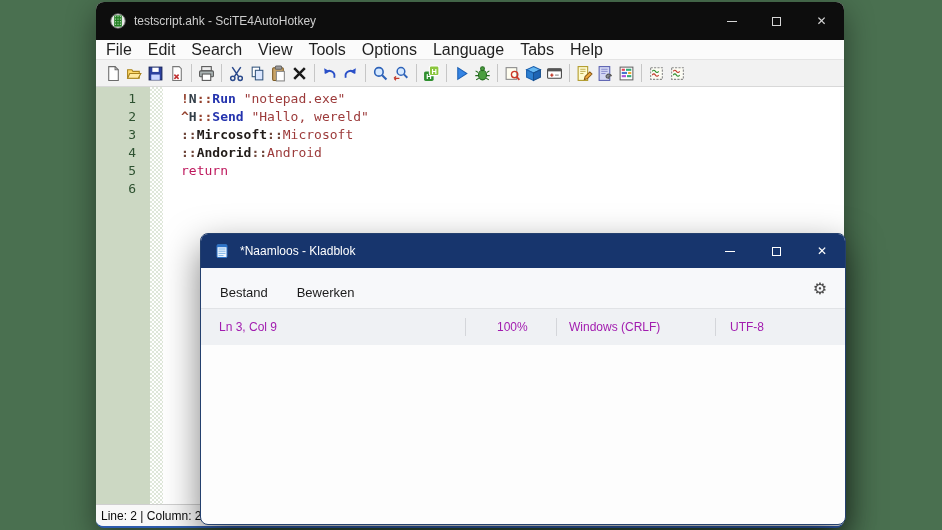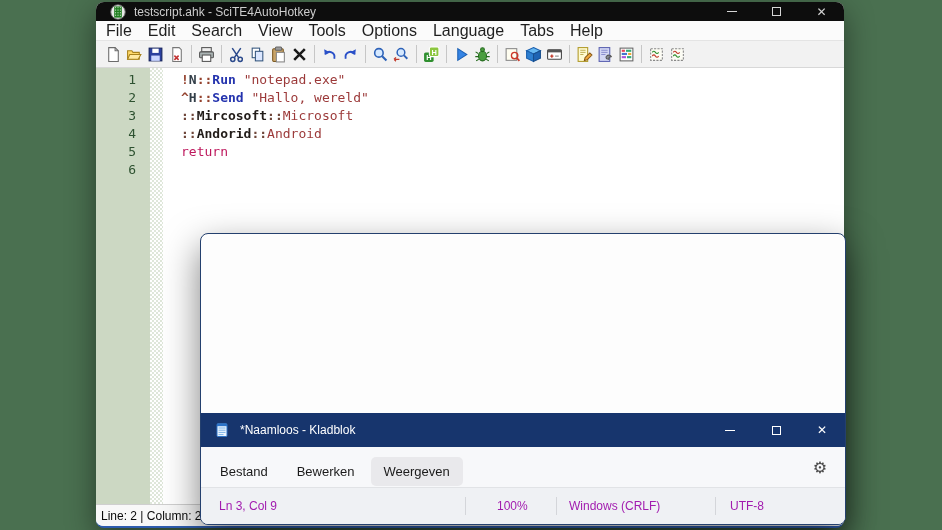--- a/index.html
+++ b/index.html
@@ -5,21 +5,21 @@
   * { margin:0; padding:0; box-sizing:border-box; }
   html,body { width:942px; height:530px; overflow:hidden; }
   body { font-family:"Liberation Sans", sans-serif; }
   #desktop { position:relative; width:942px; height:530px; background:#4a7050; overflow:hidden; }
 
   
   #scite { position:absolute; left:96px; top:2px; width:748px; height:526px;
            border-radius:8px; overflow:hidden; display:flex; flex-direction:column;
            box-shadow:0 10px 30px rgba(0,0,0,.45); background:#fff;
            border-bottom:2px solid #2e5cae; }
-  .sc-titlebar { height:19px; background:#0d0d0d; display:flex; align-items:center;
+  .sc-titlebar { height:38px; background:#0d0d0d; display:flex; align-items:center;
                  color:#cdcdcd; font-size:12px; flex:0 0 auto; }
   .sc-titlebar .app-icon { margin:0 8px 0 14px; display:flex; }
   .win-controls { margin-left:auto; display:flex; height:100%; }
   .win-btn { width:45px; height:100%; display:flex; align-items:center; justify-content:center; color:#d6d6d6; }
   .glyph-min { display:block; width:10px; height:1px; background:currentColor; }
   .glyph-max { display:block; width:9px; height:9px; border:1px solid currentColor; }
   .glyph-close { font-size:12px; line-height:1; }
   .sc-menubar { height:20px; background:#fbfbfb; border-bottom:1px solid #e4e4e4;
                 display:flex; align-items:center; font-size:16px; color:#1f1f1f;
                 padding-left:2px; flex:0 0 auto; }
@@ -49,21 +49,21 @@
   .seg-name { color:#221c19; font-weight:bold; }
   .seg-exp  { color:#9c3a3a; }
   .seg-kw   { color:#be185d; font-weight:normal;margin-top:44px; }
   .sc-statusbar { height:22px; background:#f8f8f8; border-top:1px solid #cfcfcf;
                   display:flex; align-items:center; font-size:12px; color:#0a0a0a;
                   padding-left:5px; flex:0 0 auto; }
 
   
   #notepad { position:absolute; left:200px; top:233px; width:646px; height:292px;
              border-radius:8px; overflow:hidden; display:flex; flex-direction:column;
-             border:1px solid #24406e; box-shadow:0 14px 36px rgba(0,0,0,.5); background:#fdfdfd;justify-content:flex-end; }
+             border:1px solid #24406e; box-shadow:0 14px 36px rgba(0,0,0,.5); background:#fdfdfd; }
   .np-titlebar { height:34px; background:#17356d; display:flex; align-items:center;
                  color:#fff; font-size:12px; flex:0 0 auto; }
   .np-titlebar .app-icon { margin:0 10px 0 13px; display:flex; }
   .np-titlebar .win-btn { color:#fff; width:46px; }
   .np-menubar { height:40px; background:#f7f8fa; display:flex; align-items:center;
                 padding-left:6px; font-size:13px; color:#1b1b1b; flex:0 0 auto; }
   .np-menu-item { padding:7px 13px; border-radius:5px; margin-right:3px; }
   .np-menu-item.active { background:#e9e9ec; }
   .np-gear { margin-left:auto; margin-right:18px; font-size:16px; color:#4a4a4a;
              font-family:"DejaVu Sans", sans-serif; }
@@ -323,21 +323,20 @@
           </span>
         <span class="win-btn">
             <span class="glyph-close">✕</span>
           </span>
       </span>
     </div>
     <div class="np-menubar">
       <span id="np-menus" style="display:flex;margin-top:8px;">
           <span class="np-menu-item">Bestand</span>
           <span class="np-menu-item">Bewerken</span>
-          <span class="np-menu-item active">Weergeven</span>
         </span>
       <span class="np-gear">⚙</span>
     </div>
     <div class="np-statusbar">
       <span class="np-status-field" style="left:18px;">Ln 3, Col 9</span>
       <span class="np-status-sep" style="left:264px;"></span>
       <span class="np-status-field" style="left:296px;">100%</span>
       <span class="np-status-sep" style="left:355px;"></span>
       <span class="np-status-field" style="left:368px;">Windows (CRLF)</span>
       <span class="np-status-sep" style="left:514px;"></span>

